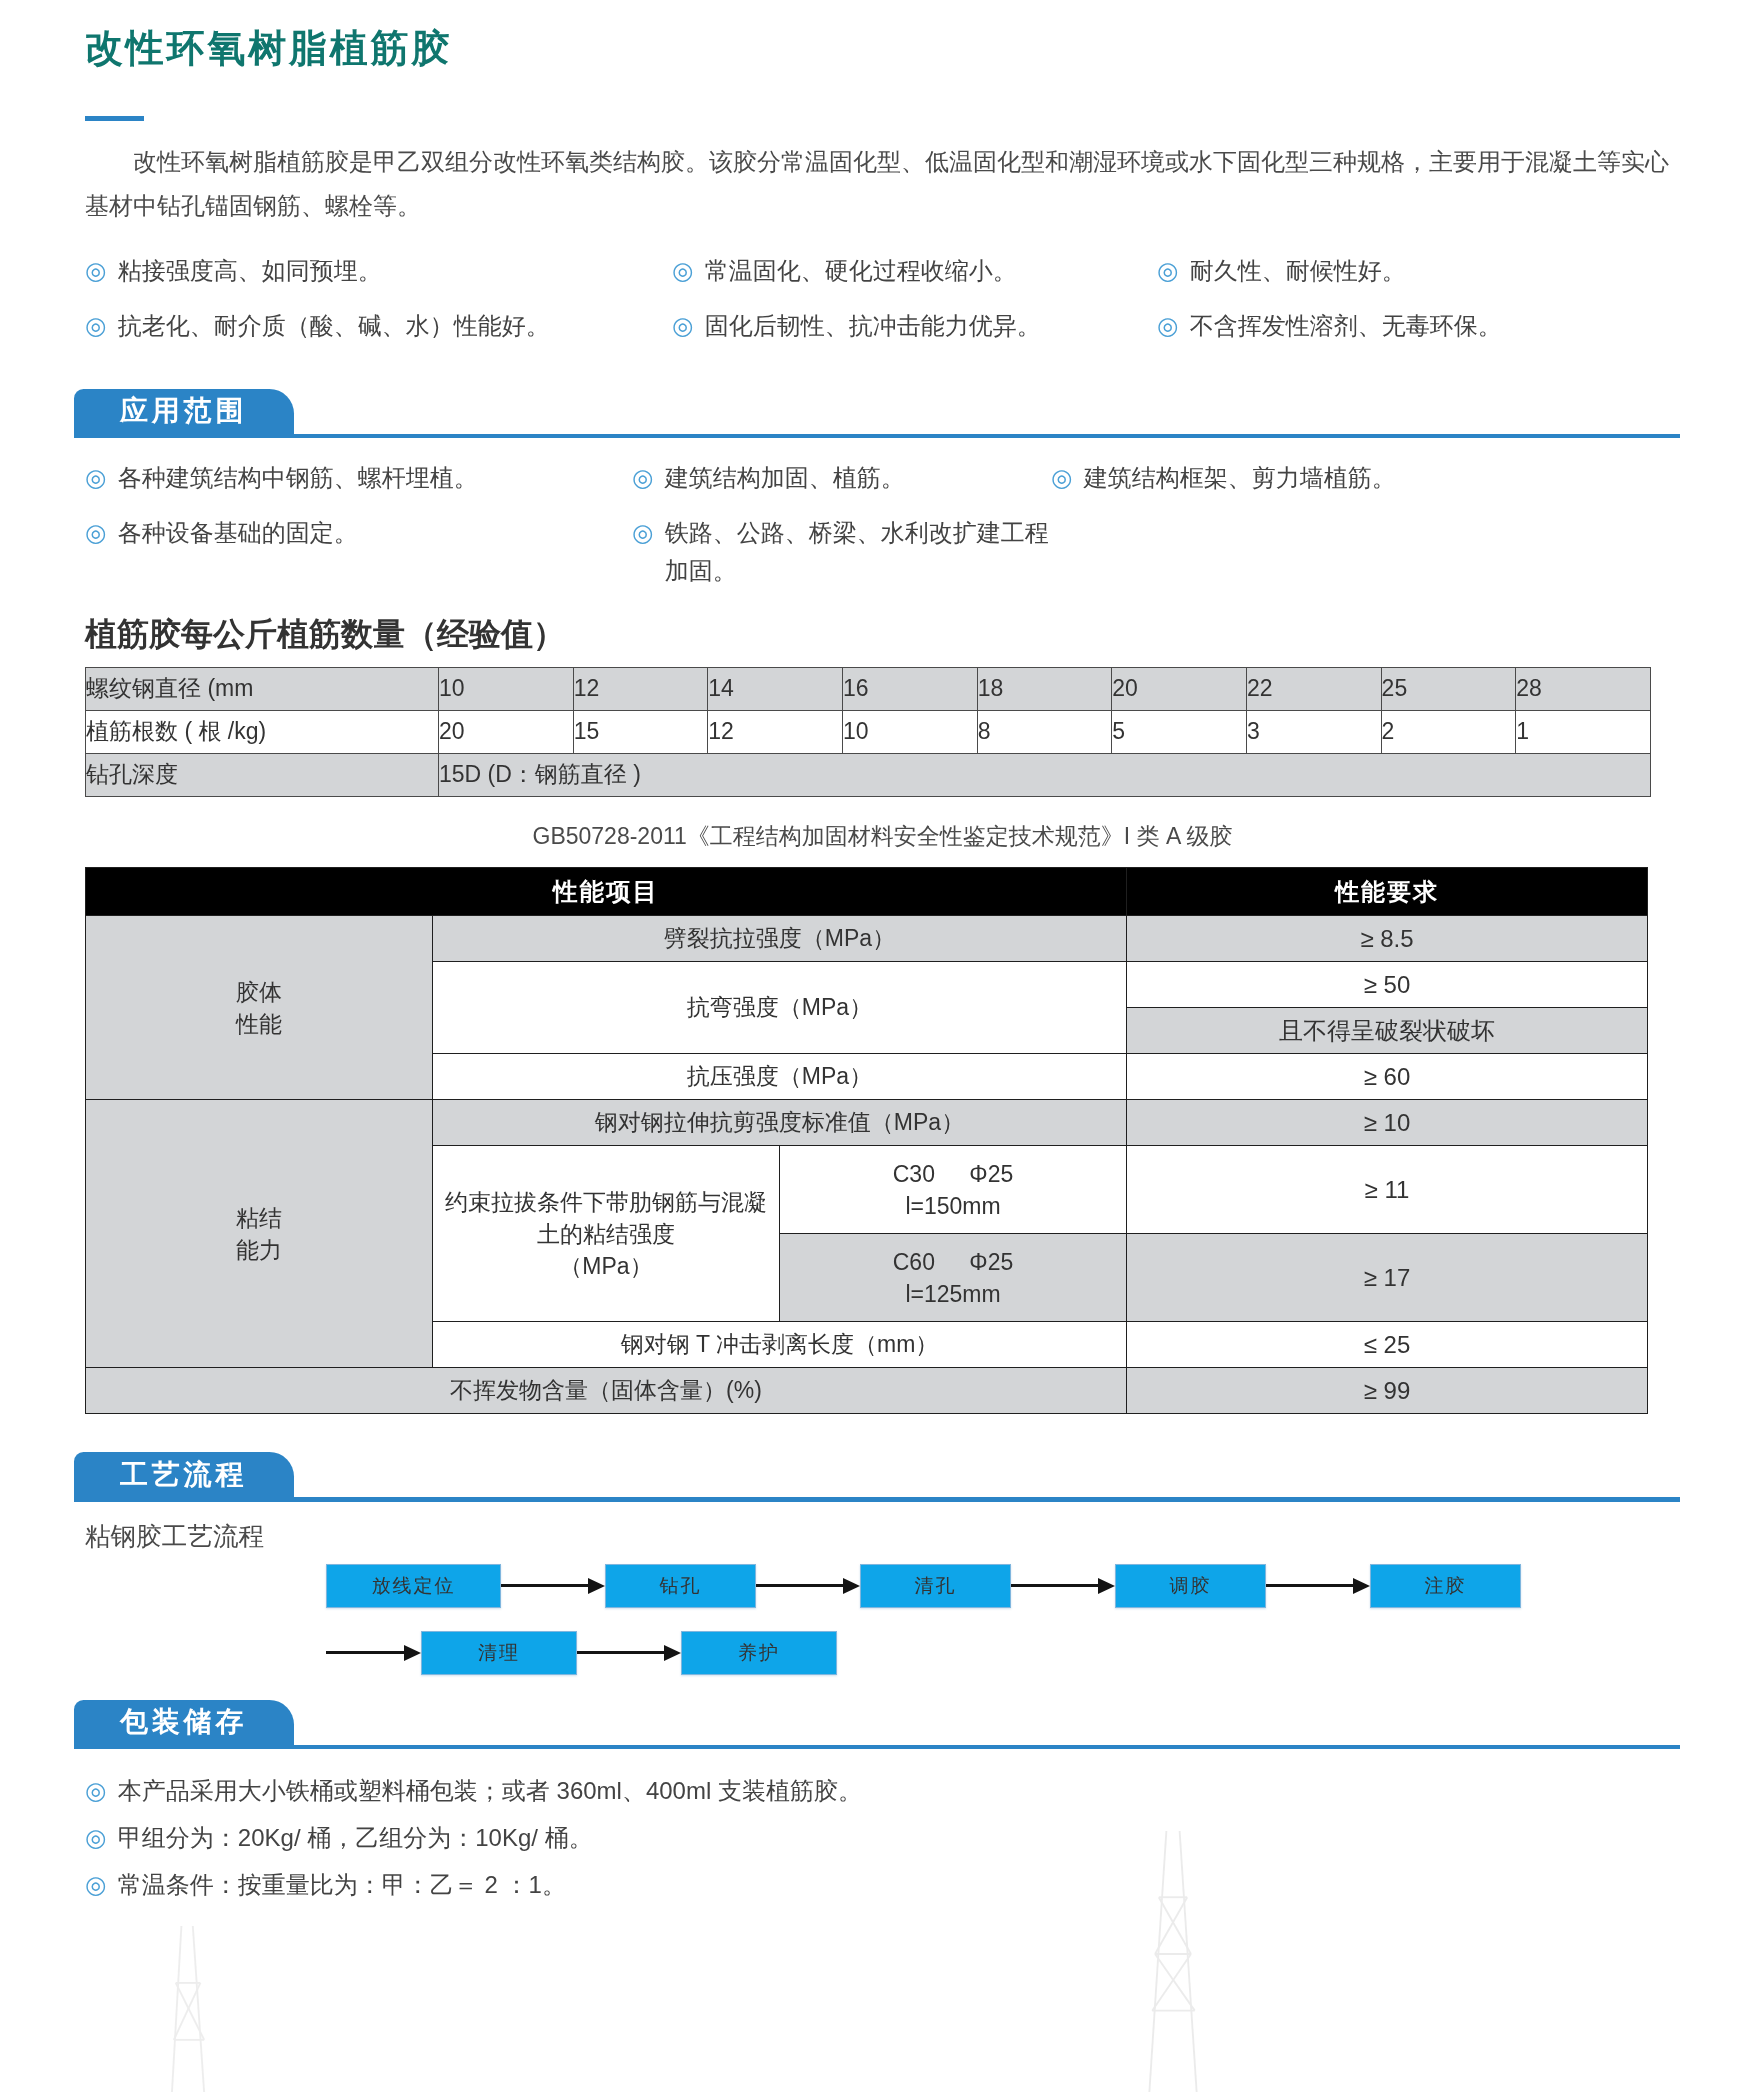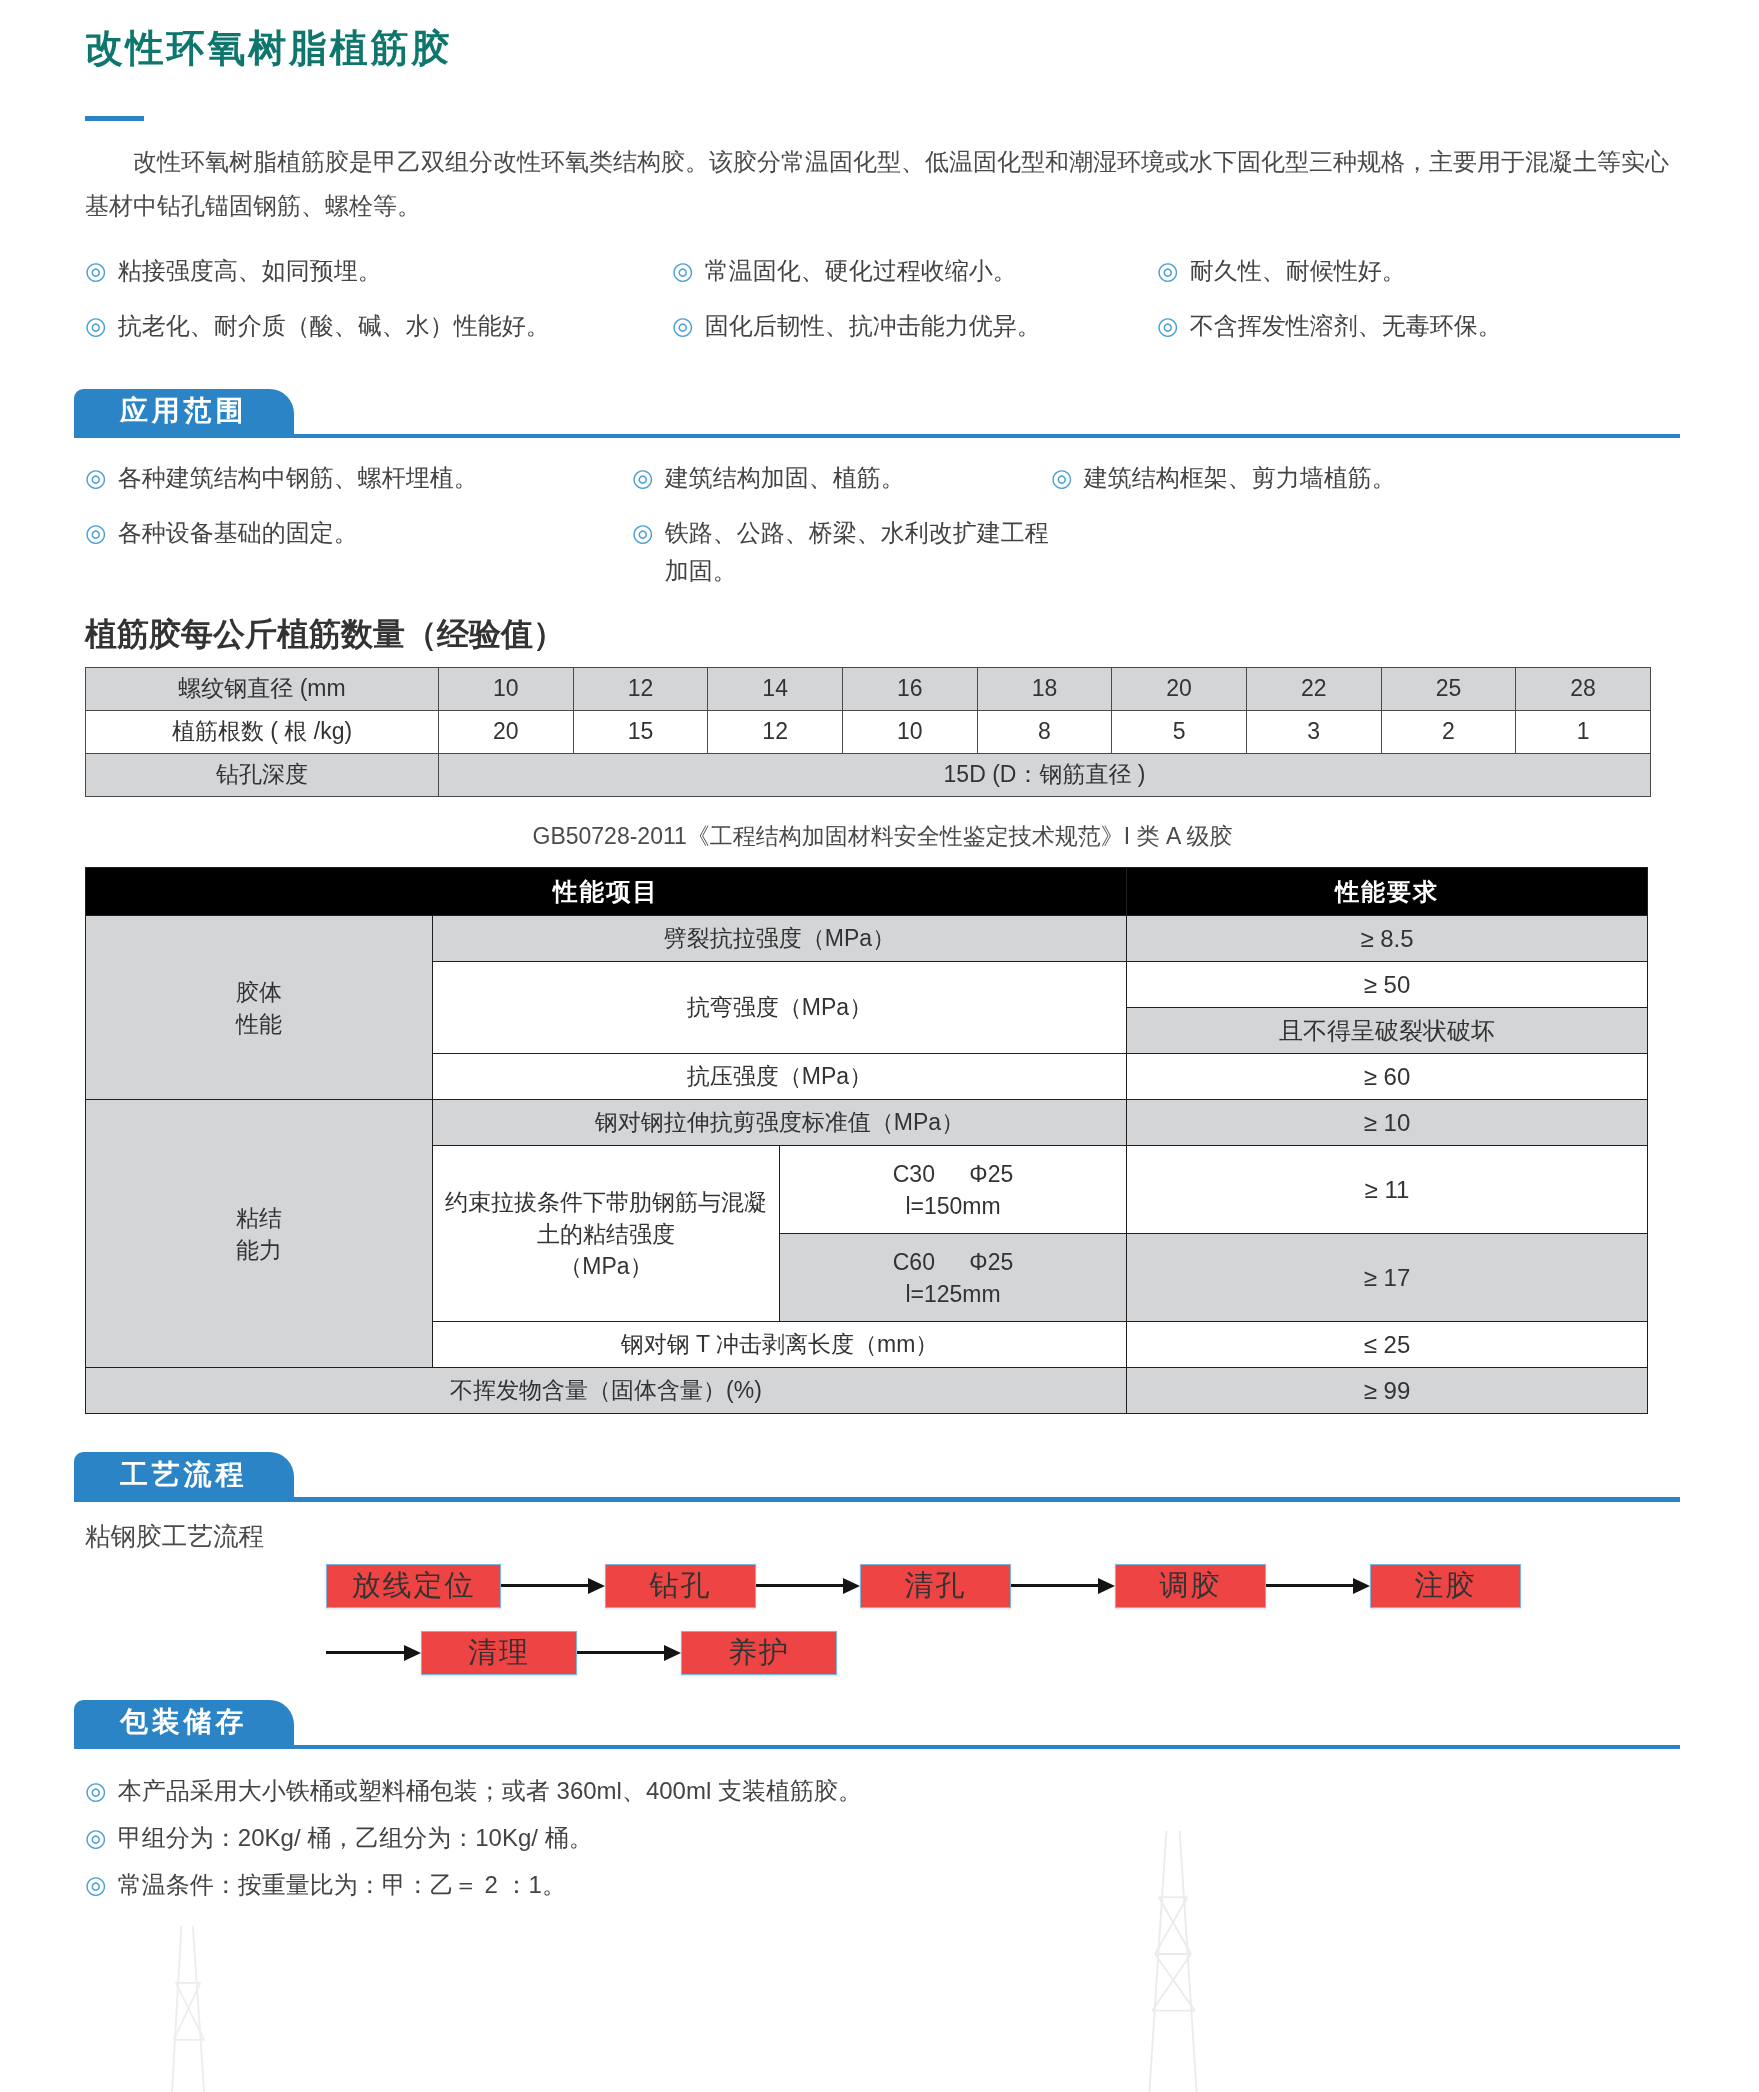--- a/index.html
+++ b/index.html
@@ -23,44 +23,44 @@
   
   .blist{display:grid;row-gap:17px;font-size:24px;color:#434343;}
   .features-grid{margin-top:21px;grid-template-columns:587px 485px 1fr;}
   .apps-grid{margin-top:21px;grid-template-columns:547px 419px 1fr;}
   .li{display:flex;align-items:flex-start;line-height:38px;}
   .blt{color:#4ba0d6;margin-right:11.4px;font-size:24.6px;}
   
   .tbl-title{margin-top:23px;font-size:32px;font-weight:bold;color:#333;}
   table{border-collapse:collapse;table-layout:fixed;}
   .dosage{margin-top:9.5px;width:1566px;border:1.9px solid #333;}
-  .dosage td{border:0.9px solid #4a4a4a;text-align:center;font-size:23px;color:#333;height:42px;padding:0;}
+  .dosage td{border:0.9px solid #4a4a4a;text-align:left;font-size:23px;color:#333;height:42px;padding:0;}
   .dosage td.lab{width:352px;}
   .g{background:#d3d5d7;}
   
   .standard{margin-top:24.6px;text-align:center;font-size:23px;color:#4a4a4a;}
   .spec{margin-top:15px;width:1563px;border:1.9px solid #1f1f1f;}
   .spec th{background:#000000;color:#fff;font-weight:bold;font-size:24.6px;height:45px;border:0.9px solid #1f1f1f;letter-spacing:1.9px;}
   .spec td{border:0.9px solid #1f1f1f;text-align:center;font-size:23px;color:#333;height:45px;padding:0 5.7px;}
   .spec .c-group{width:104px;}
   .spec .c-item{width:615px;}
   .spec .c-sub{width:326px;}
   .spec .c-req{width:518px;font-size:24px;}
   .spec tr.tall td{height:87px;}
   .two-line span{display:block;line-height:32px;}
   .wsp{word-spacing:28px;}
   
   .flow-sub{margin-top:17px;font-size:25.6px;color:#4a4a4a;}
   .flow-row{display:flex;align-items:center;margin-left:241px;}
   .flow-row.r1{margin-top:9.5px;}
   .flow-row.r2{margin-top:23px;}
   .fbox{
-    height:44px;border:1.9px solid #7fb6de;background:#ef4444;box-sizing:border-box;
+    height:44px;border:1.9px solid #7fb6de;background:#0ea5e9;box-sizing:border-box;
     display:flex;align-items:center;justify-content:center;
-    font-size:29px;color:#333;letter-spacing:1.9px;box-shadow:0 0.9px 1.9px rgba(120,170,210,.35);
+    font-size:19px;color:#333;letter-spacing:1.9px;box-shadow:0 0.9px 1.9px rgba(120,170,210,.35);
   }
   .w185{width:175px;}.w160{width:151px;}.w165{width:156px;}
   .arrow{display:flex;align-items:center;width:104px;}
   .arrow.short{width:95px;}
   .arrow .shaft{flex:1;height:2.8px;background:#141414;}
   .arrow .head{width:0;height:0;border-left:17px solid #141414;border-top:8.5px solid transparent;border-bottom:8.5px solid transparent;}
   
   .pack-list{margin-top:24.6px;display:grid;row-gap:13.2px;font-size:24px;color:#434343;}
   .pack-list .li{line-height:34px;}
   

